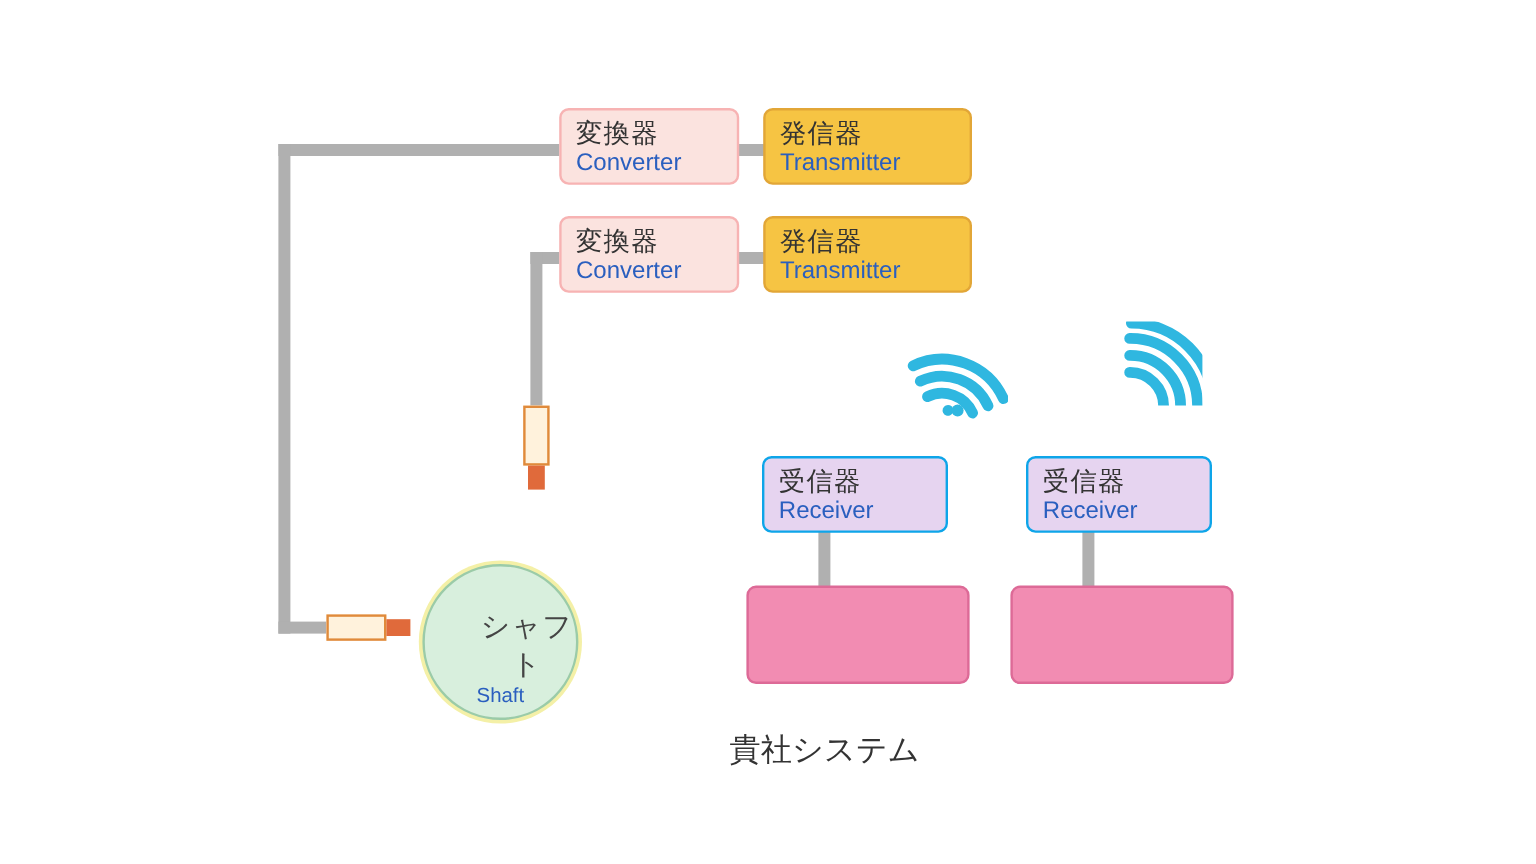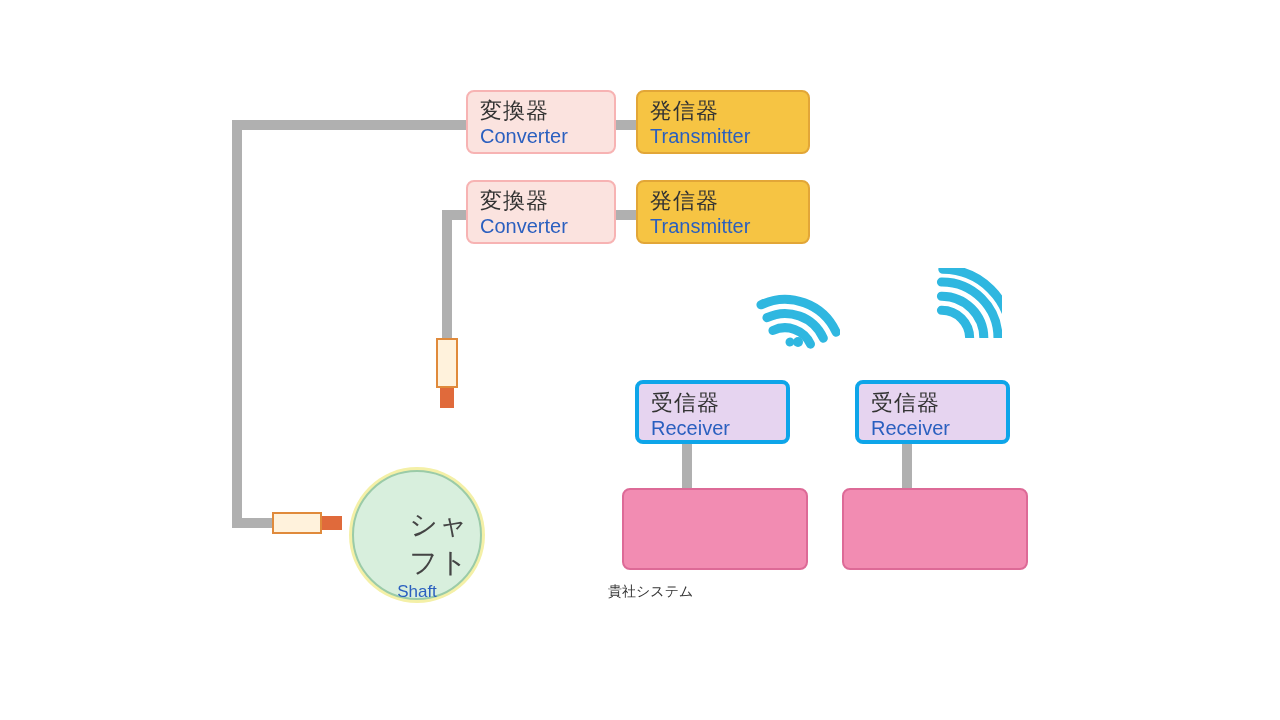--- a/index.html
+++ b/index.html
@@ -23,49 +23,49 @@
     color: #333;
     font-size: 22px;
     letter-spacing: 1px;
   }
   .en {
     color: #2a5fbf;
     font-size: 20px;
   }
   .converter { background: #fbe3df; border: 2px solid #f7b3b3; width: 150px; height: 64px; }
   .transmitter { background: #f6c443; border: 2px solid #e2a637; width: 174px; height: 64px; }
-  .receiver { background: #e6d4f0; border: 4px solid #0ea5e9; width: 155px; height: 64px; }
+  .receiver { background: #e6d4f0; border: 2px solid #0ea5e9; width: 155px; height: 64px; }
   .system-box {
     position: absolute;
     background: #f28cb2;
     border: 2px solid #dd6a97;
     border-radius: 8px;
     width: 182px;
     height: 78px;
   }
   .shaft-circle {
     position: absolute;
     width: 130px;
     height: 130px;
     border-radius: 50%;
     background: #d8efdd;
     border: 2px solid #9bcba8;
     box-shadow: 0 0 0 3px #f4f0a7;
     box-sizing: border-box;
     padding-top: 34px;
     text-align: center;
   }
-  .shaft-circle .jp { font-size: 28px; color:#444;margin-left:44px; }
+  .shaft-circle .jp { font-size: 24px; color:#444;margin-left:44px; }
   .shaft-circle .en { font-size: 17px; }
   .caption {
     position: absolute;
     text-align: left;
     line-height: 1.3;
   }
-  .caption .jpc { color:#333; font-size:14px; }
+  .caption .jpc { color:#333; font-size:26px;margin-top:26px; }
   .caption .enc { color:#2a5fbf; font-size:24px; }
 
   
   .wire {
     position: absolute;
     background: #b0b0b0;
   }
   
   .connector-body {
     position: absolute;

